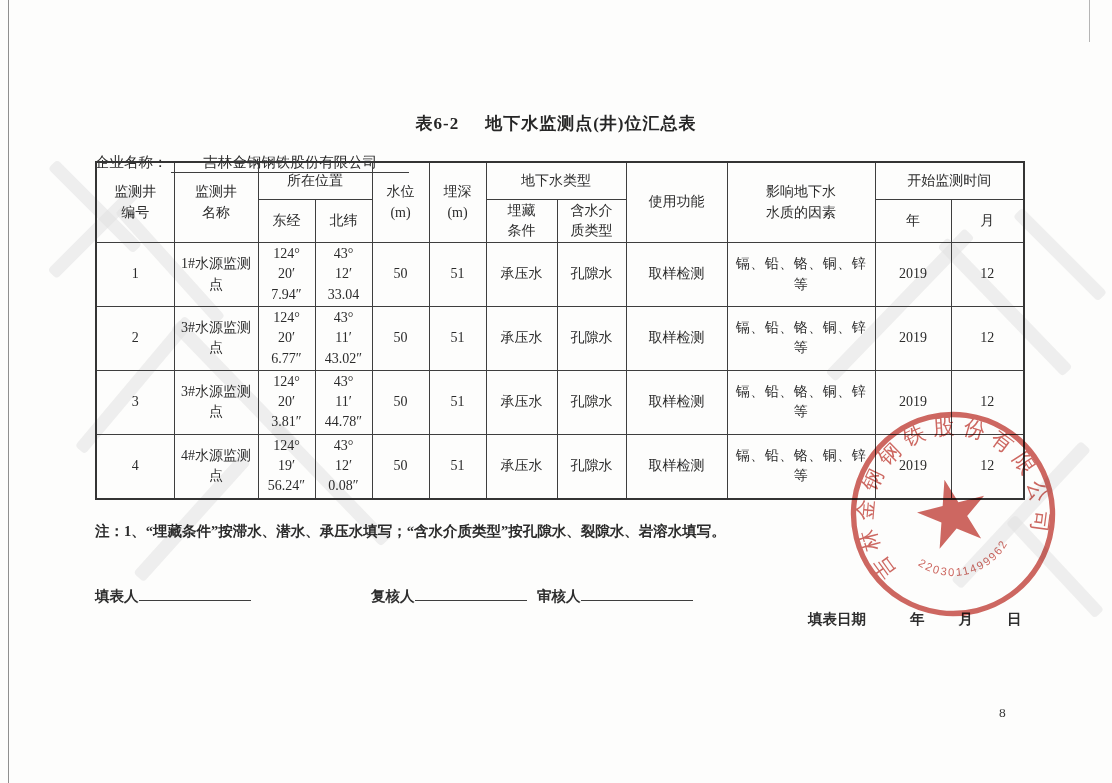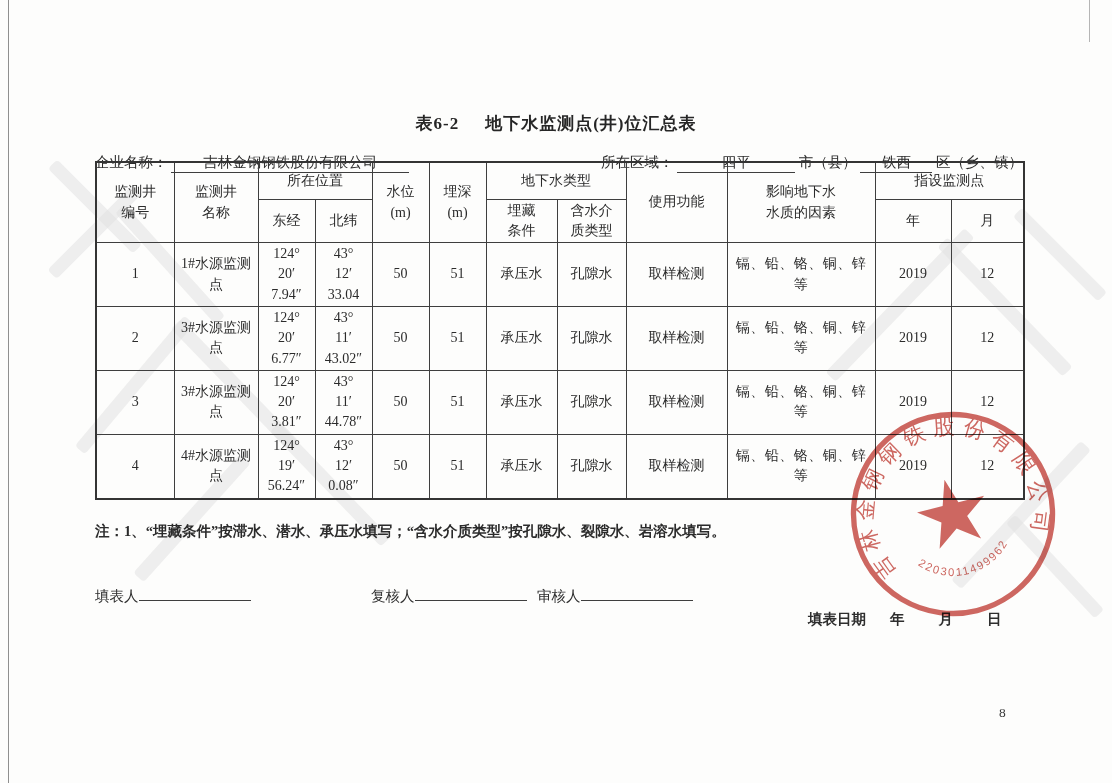--- a/index.html
+++ b/index.html
@@ -41,30 +41,30 @@
   tr.hrow2 { height:41px; }
   tr.drow { height:63px; }
   td.coord { font-size:13.5px; line-height:1.55; }
   td.factors { font-size:13px; letter-spacing:.5px; }
 
   .notes { position:absolute; left:95px; top:521px; width:940px;
     font-size:14.5px; font-weight:bold; color:#2b2b2b; line-height:1.5; }
   .notes .line2 { margin-left:34px; margin-top:9px; }
 
   .sign-row { position:absolute; left:95px; top:586px; width:930px; height:24px;
-    font-size:14.5px; font-weight:normal; }
+    font-size:14.5px; font-weight:bold; }
   .sign-item { position:absolute; top:0; white-space:nowrap; }
   .sign-item.s1 { left:0; }
   .sign-item.s2 { left:240px;margin-left:36px; }
   .sign-item.s3 { left:442px; }
   .sign-line { display:inline-block; width:112px; border-bottom:1.5px solid #3e3e3e; height:15px; }
 
   .date-row { position:absolute; left:808px; top:610px; font-size:14.5px; font-weight:bold;
     display:flex; align-items:baseline; }
-  .date-row .dl { margin-right:24px; }
+  .date-row .dl { margin-right:44px; }
   .date-row .dy { margin-right:34px; }
   .date-row .dm { margin-right:34px; }
 
   .page-number { position:absolute; left:999px; top:705px; font-size:13.5px; color:#3a3a3a; }
 
   .stamp { position:absolute; left:846px; top:407px; width:214px; height:214px;
     transform:rotate(-14deg); opacity:.82; mix-blend-mode:multiply; }
 </style>
 </head>
 <body>
@@ -90,27 +90,20 @@
   </div>
 
   <div class="doc-title">
     <span>表6-2</span><span class="gap"></span><span>地下水监测点(井)位汇总表</span>
   </div>
 
   <div class="meta-row">
     <span>
       <span>企业名称：</span>
       <span class="u u-company">吉林金钢钢铁股份有限公司</span>
-    </span>
-    <span>
-      <span>所在区域：</span>
-      <span class="u u-city">四平</span>
-      <span>市（县）</span>
-      <span class="u u-district">铁西</span>
-      <span>区（乡、镇）</span>
     </span>
   </div>
 
   <table class="main">
     <colgroup>
       <col style="width:78px">
         <col style="width:84px">
         <col style="width:57px">
         <col style="width:57px">
       <col style="width:57px">
@@ -130,21 +123,21 @@
 名称</th>
         <th colspan="2">所在位置</th>
         <th rowspan="2">水位
 (m)</th>
         <th rowspan="2">埋深
 (m)</th>
         <th colspan="2">地下水类型</th>
         <th rowspan="2">使用功能</th>
         <th rowspan="2">影响地下水
 水质的因素</th>
-        <th colspan="2">指设监测点</th>
+        <th colspan="2">开始监测时间</th>
       </tr>
       <tr class="hrow2">
         <th>东经</th>
         <th>北纬</th>
         <th>埋藏
 条件</th>
         <th>含水介
 质类型</th>
         <th>年</th>
         <th>月</th>

